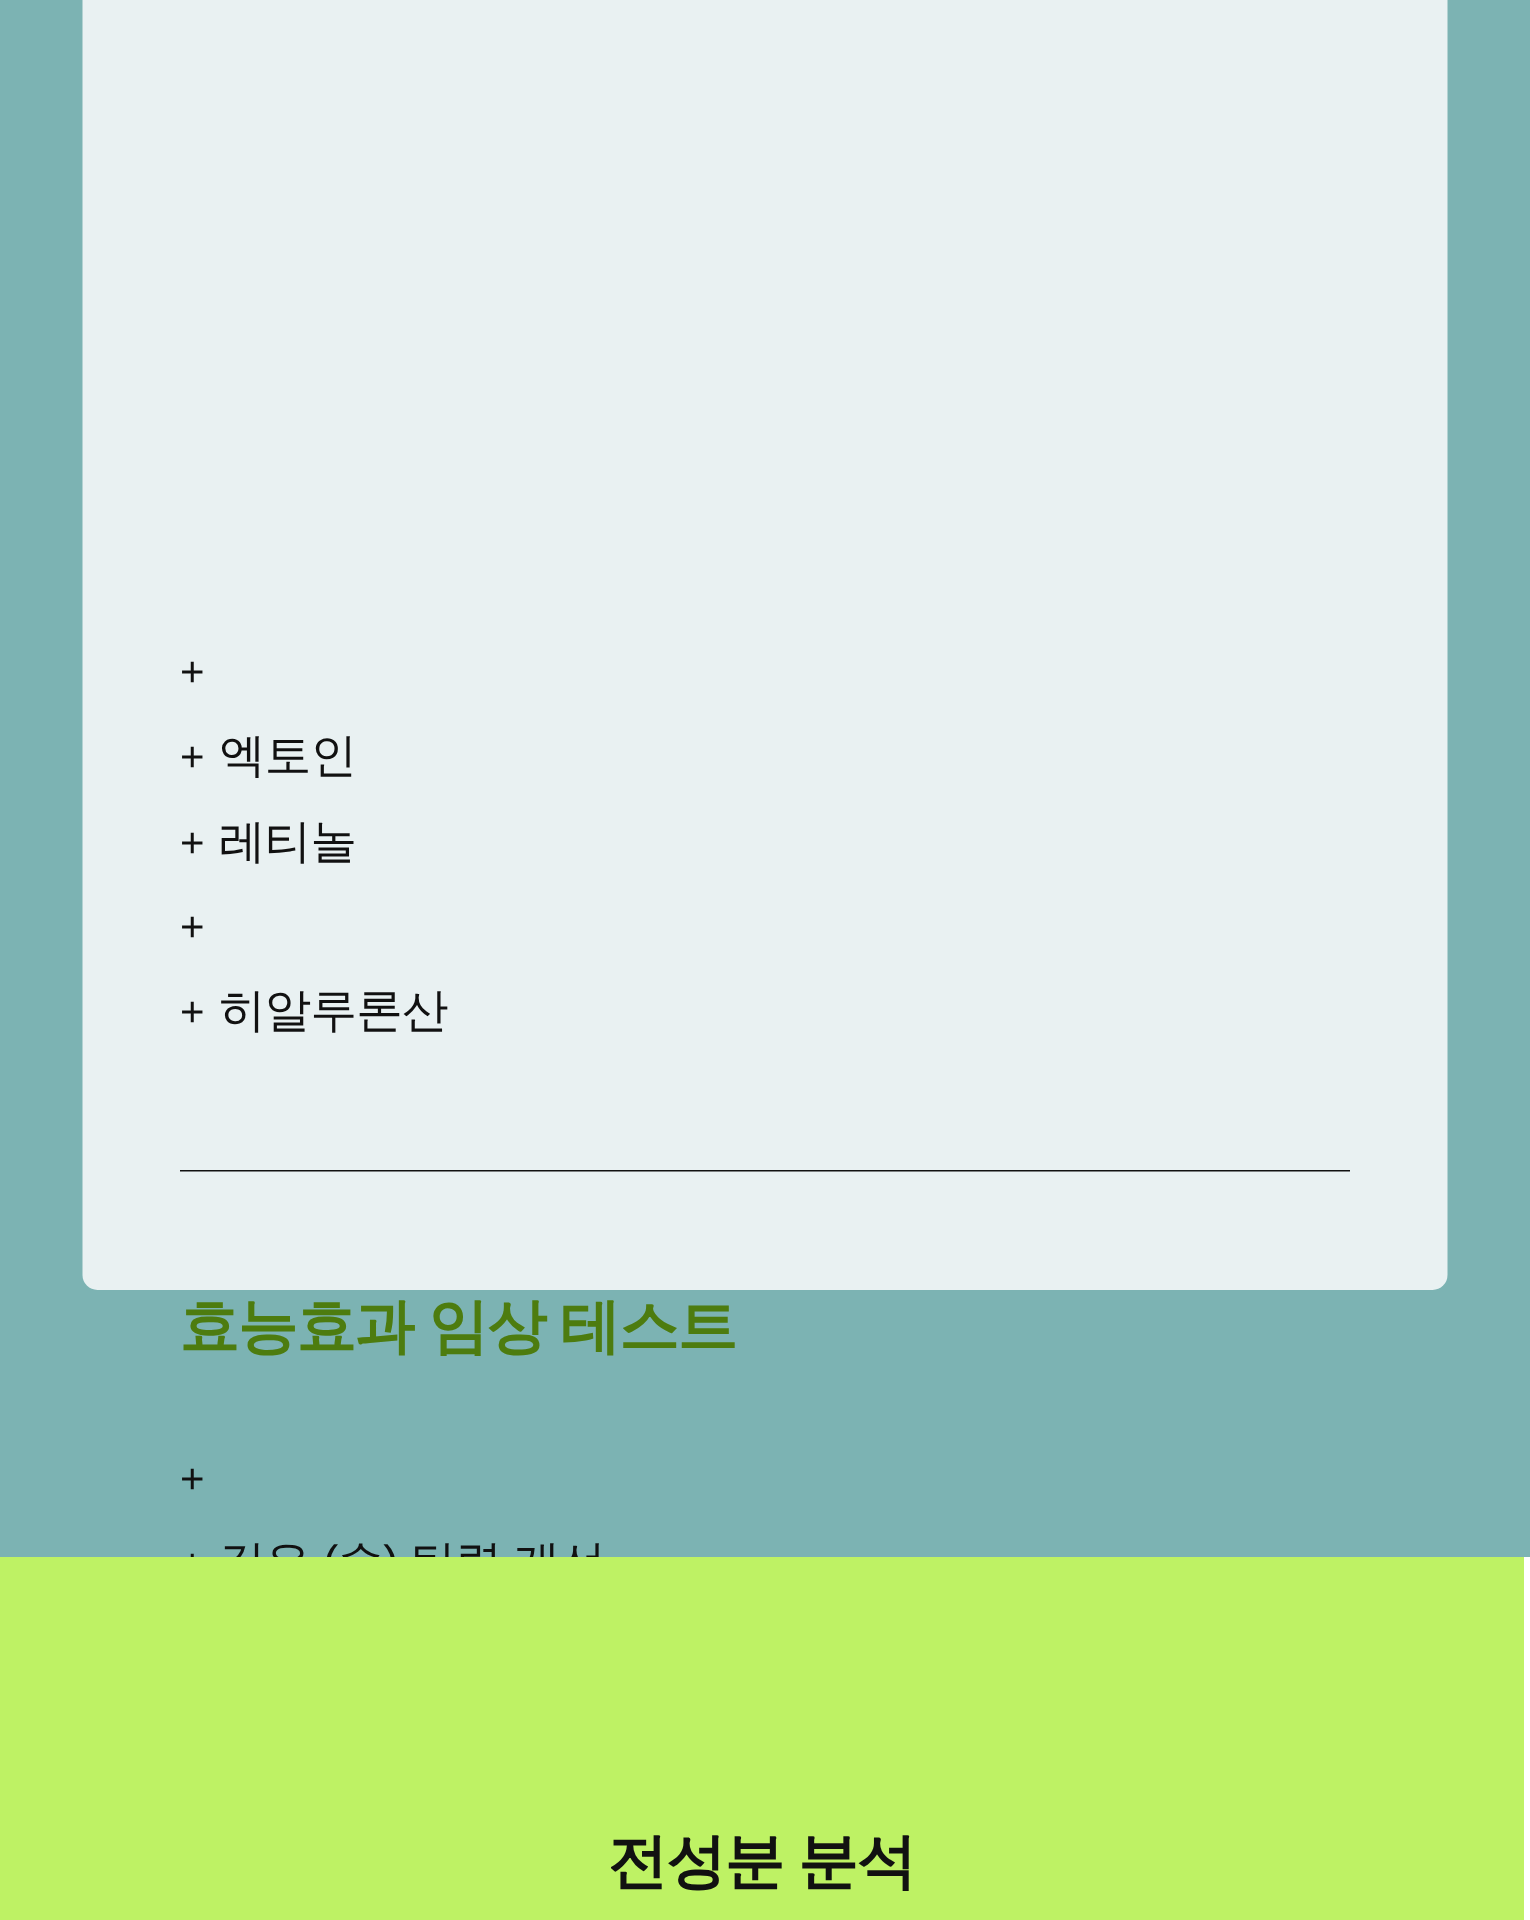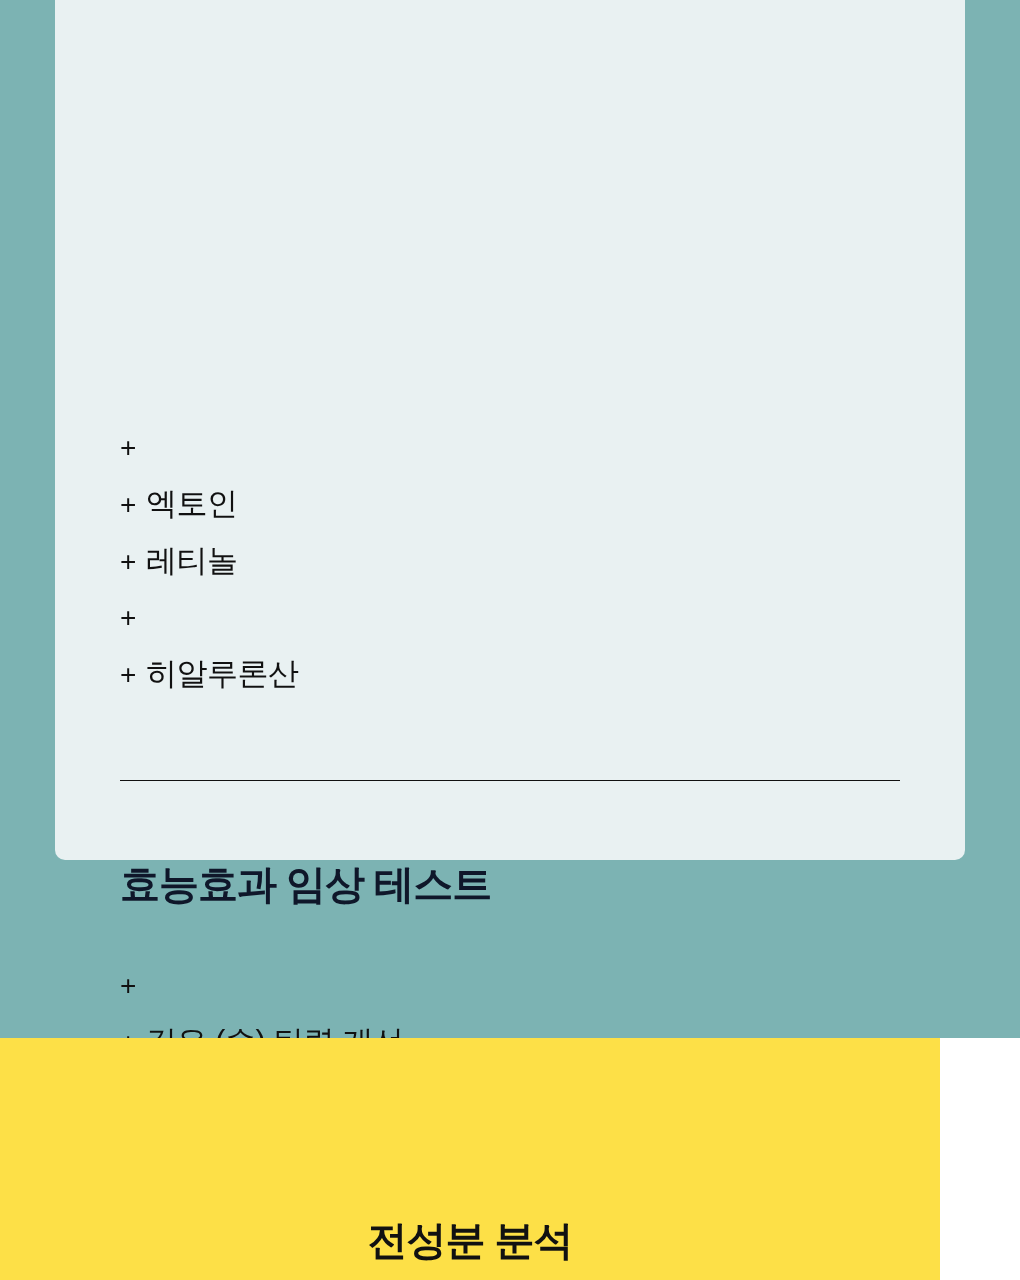--- a/index.html
+++ b/index.html
@@ -66,32 +66,32 @@
 
   .divider {
     height: 1px;
     background: #111111;
     margin: 0;
   }
 
   .section-title {
     font-size: 40px;
     font-weight: 700;
-    color: #0f172a;
+    color: #4d7c0f;
     letter-spacing: -1px;
     margin: 0;
     line-height: 1.2;
   }
 
   
   .white-section {
     position: relative;
-    width: 940px;
+    width: 1016px;
     height: 242px;
-    background: #fde047;
+    background: #bef264;
   }
   .bottom-title {
     position: absolute;
     left: 0;
     right: 0;
     top: 175px;
     text-align: center;
     font-size: 40px;
     font-weight: 700;
     color: #111111;

